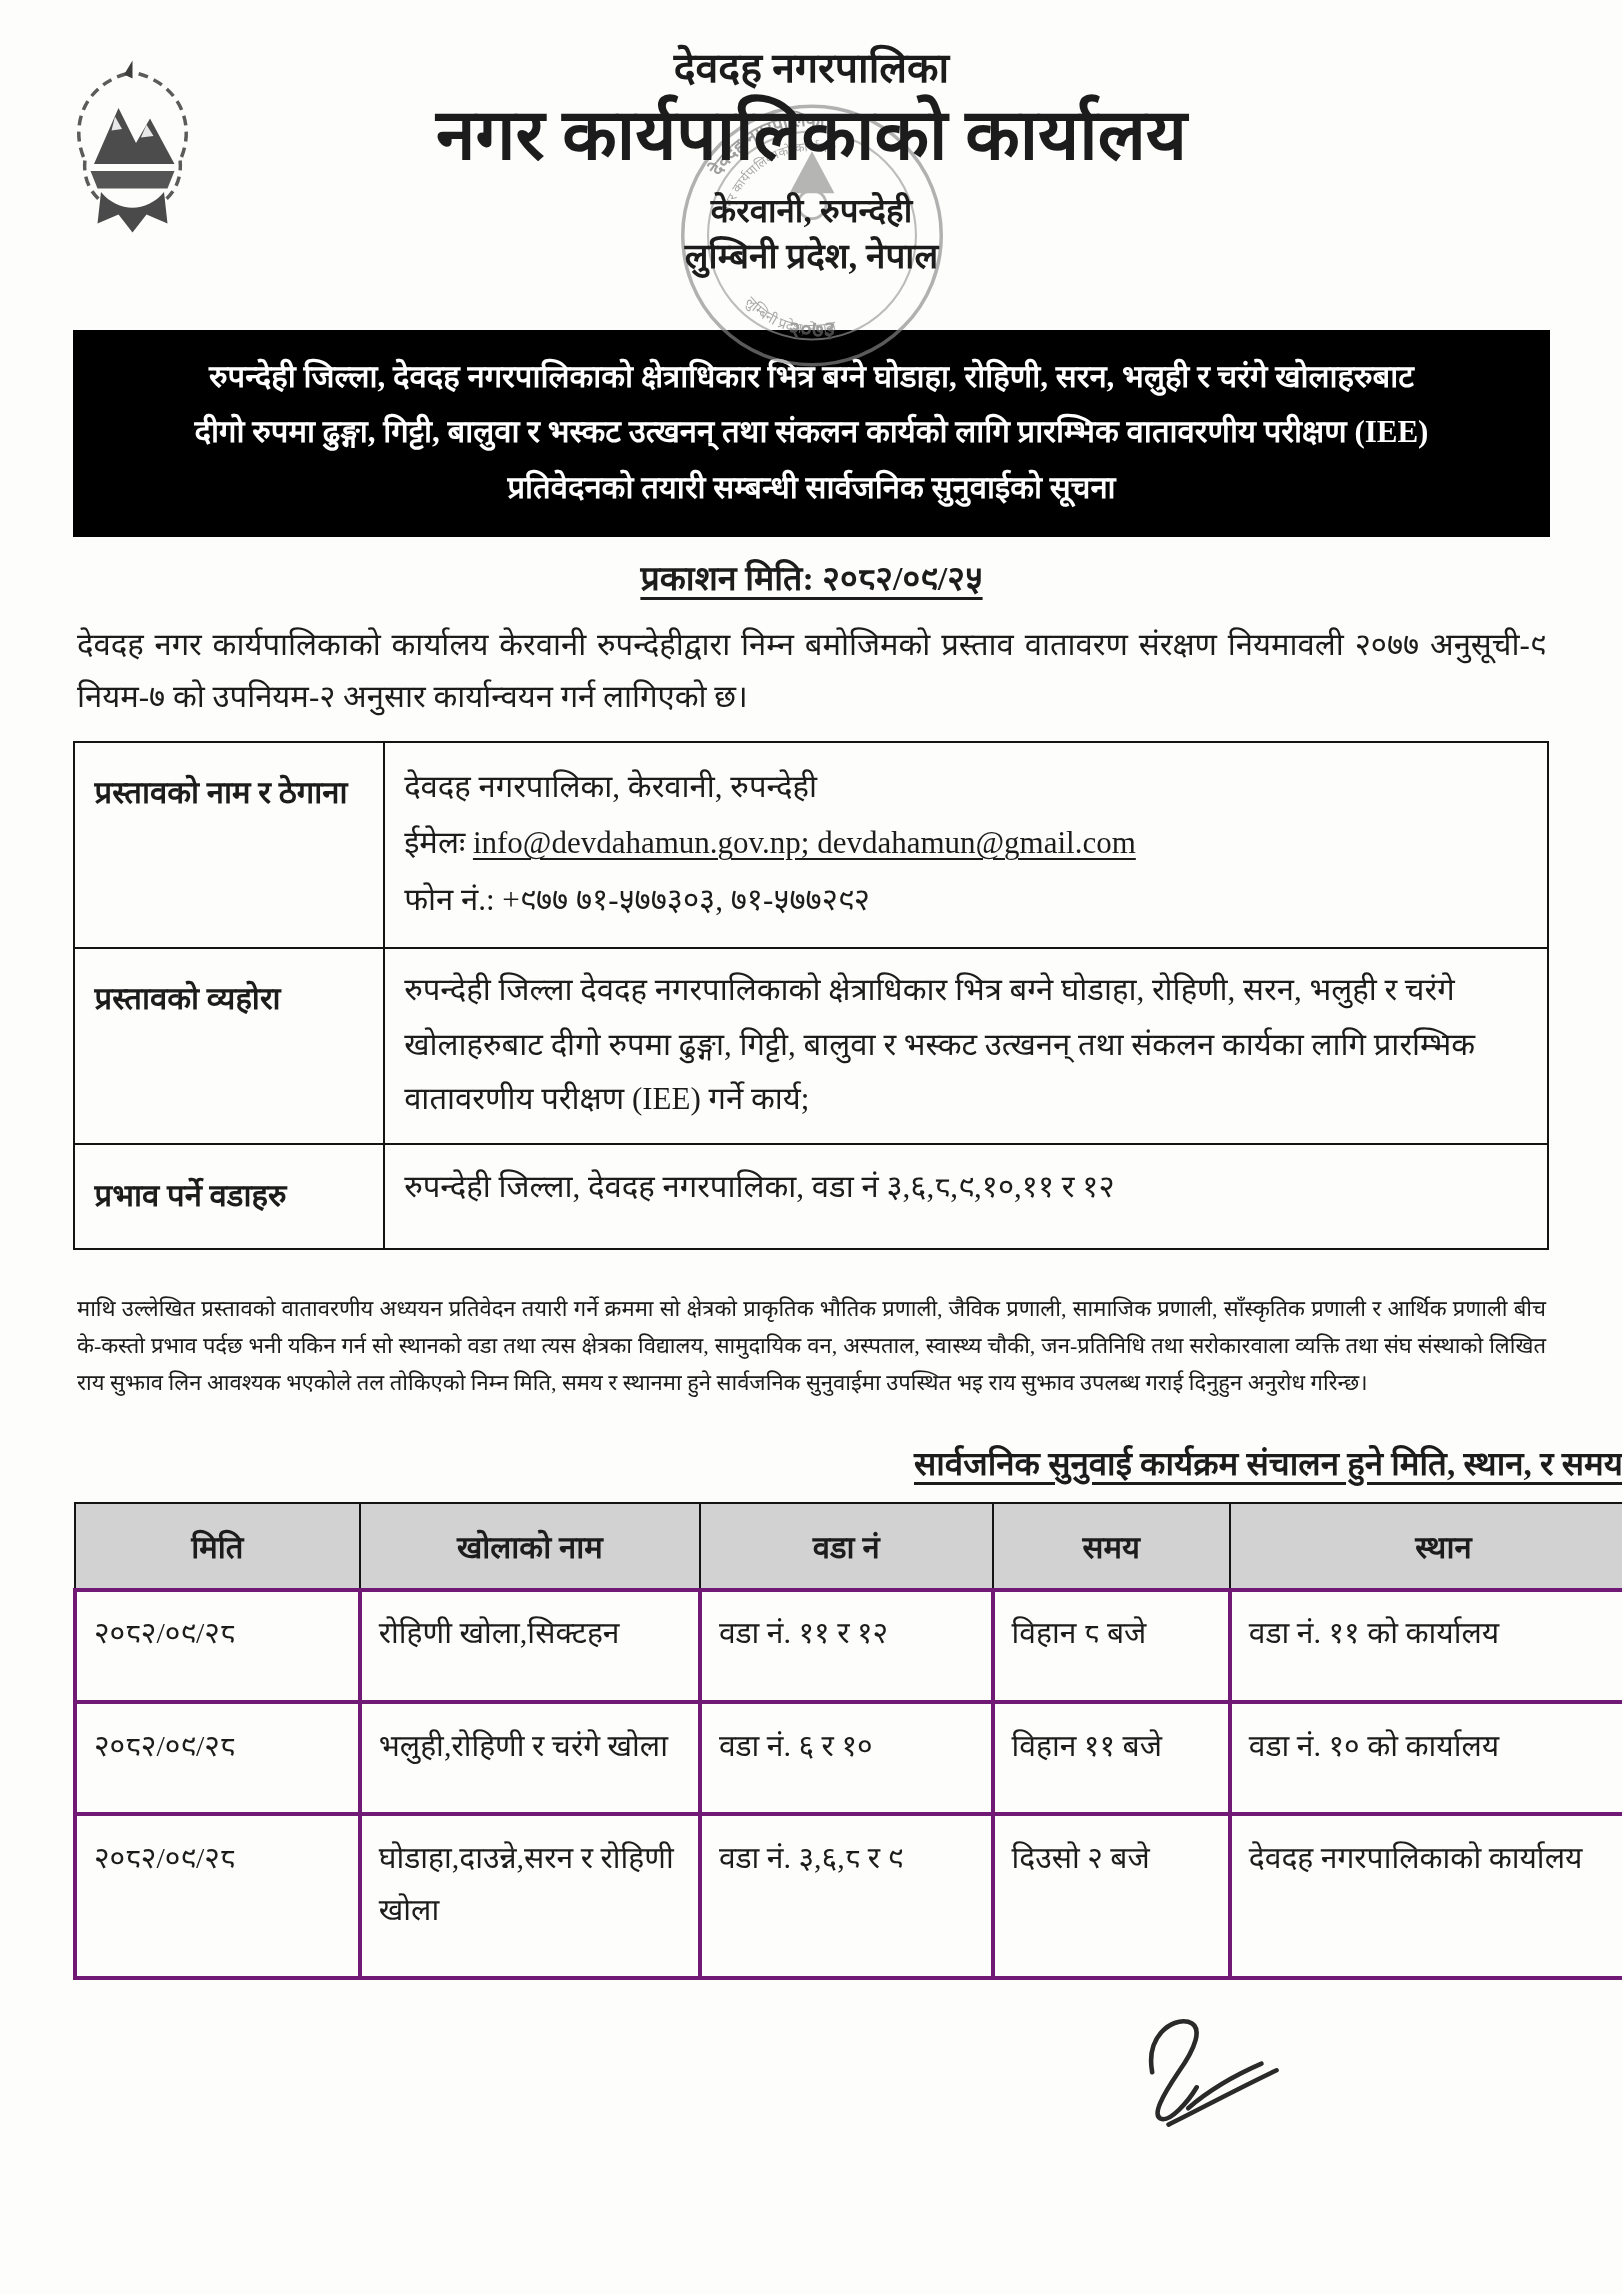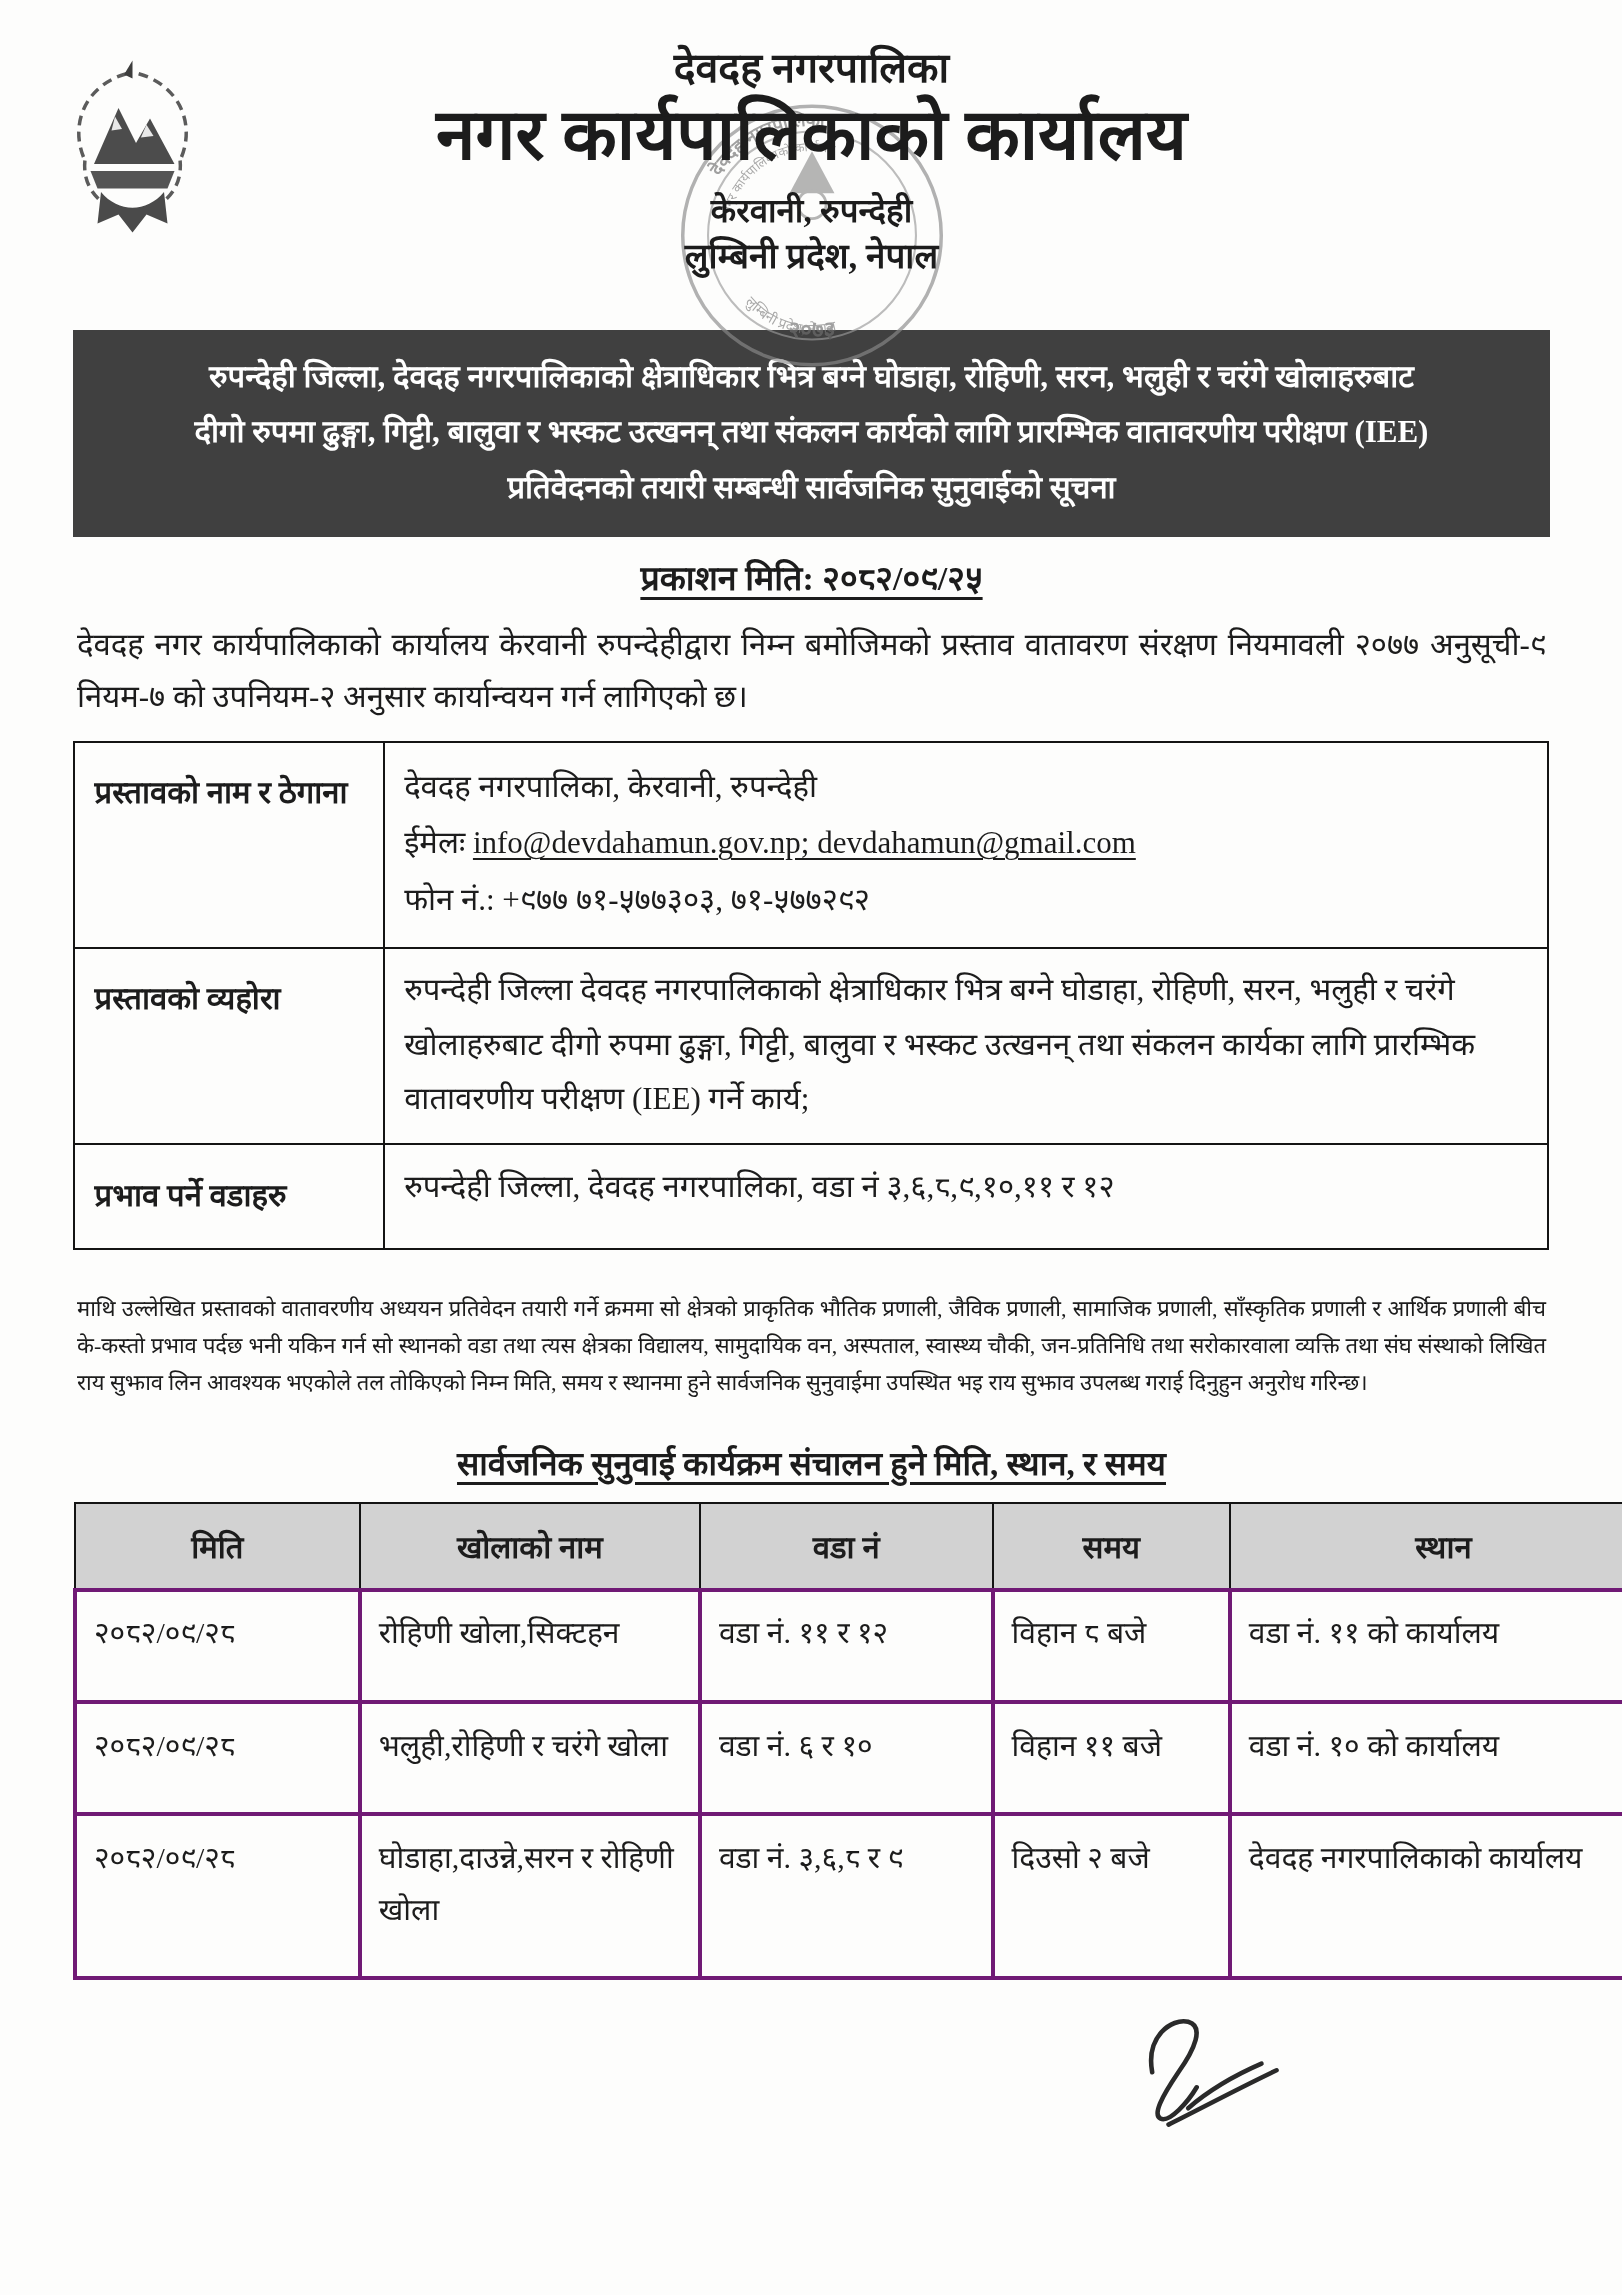--- a/index.html
+++ b/index.html
@@ -16,21 +16,21 @@
     position:absolute; left:50%; top:92px; transform:translateX(-50%);
     width:281px; height:308px; opacity:.65; z-index:1;
   }
   .h-muni   { position:relative; z-index:4; font-size:41px;  font-weight:bold; line-height:1.1; }
   .h-office { position:relative; z-index:4; font-size:71px; font-weight:bold; line-height:1.15; margin-top:3.9px; }
   .h-addr   { position:relative; z-index:4; font-size:33px;  font-weight:bold; line-height:1.25; margin-top:14.4px; }
   .h-prov   { position:relative; z-index:4; font-size:35px;  font-weight:bold; line-height:1.25; margin-top:2.6px; }
 
   
   .banner {
-    margin:51px 73px 0; background:#404040; color:#ffffff;
+    margin:51px 73px 0; background:#000000; color:#ffffff;
     text-align:center; font-weight:bold; font-size:31px;
     padding:19.6px 17px 22px; line-height:1.78;
   }
 
   .pubdate {
     text-align:center; font-size:34px; font-weight:bold;
     text-decoration:underline; text-underline-offset:6.5px; margin-top:17px;
   }
 
   .intro {
@@ -43,21 +43,21 @@
   .ptable td { border:2px solid #141414; vertical-align:top; padding:14.4px 19.6px 17px; line-height:1.75; }
   .ptable td.lbl { font-weight:bold; line-height:2.3; }
   .ptable .vline { margin:2.6px 0; }
   .email-link { text-decoration:underline; text-underline-offset:4.6px; text-decoration-thickness:2px; }
 
   .body-para {
     margin:41px 77px 0; font-size:22px; line-height:1.68; text-align:justify;
   }
 
   .sched-title {
-    text-align:center; font-size:33px; font-weight:bold;
+    text-align:right; font-size:33px; font-weight:bold;
     text-decoration:underline; text-underline-offset:6.5px; margin-top:38px;
   }
 
   
   .stable { margin:17px 73px 0; width:1586px; font-size:30px; table-layout:fixed; }
   .stable th {
     background:#d2d2d2; border:2px solid #141414; font-weight:bold;
     font-size:31px; padding:21px 5.2px; text-align:center;
   }
   .stable td {

